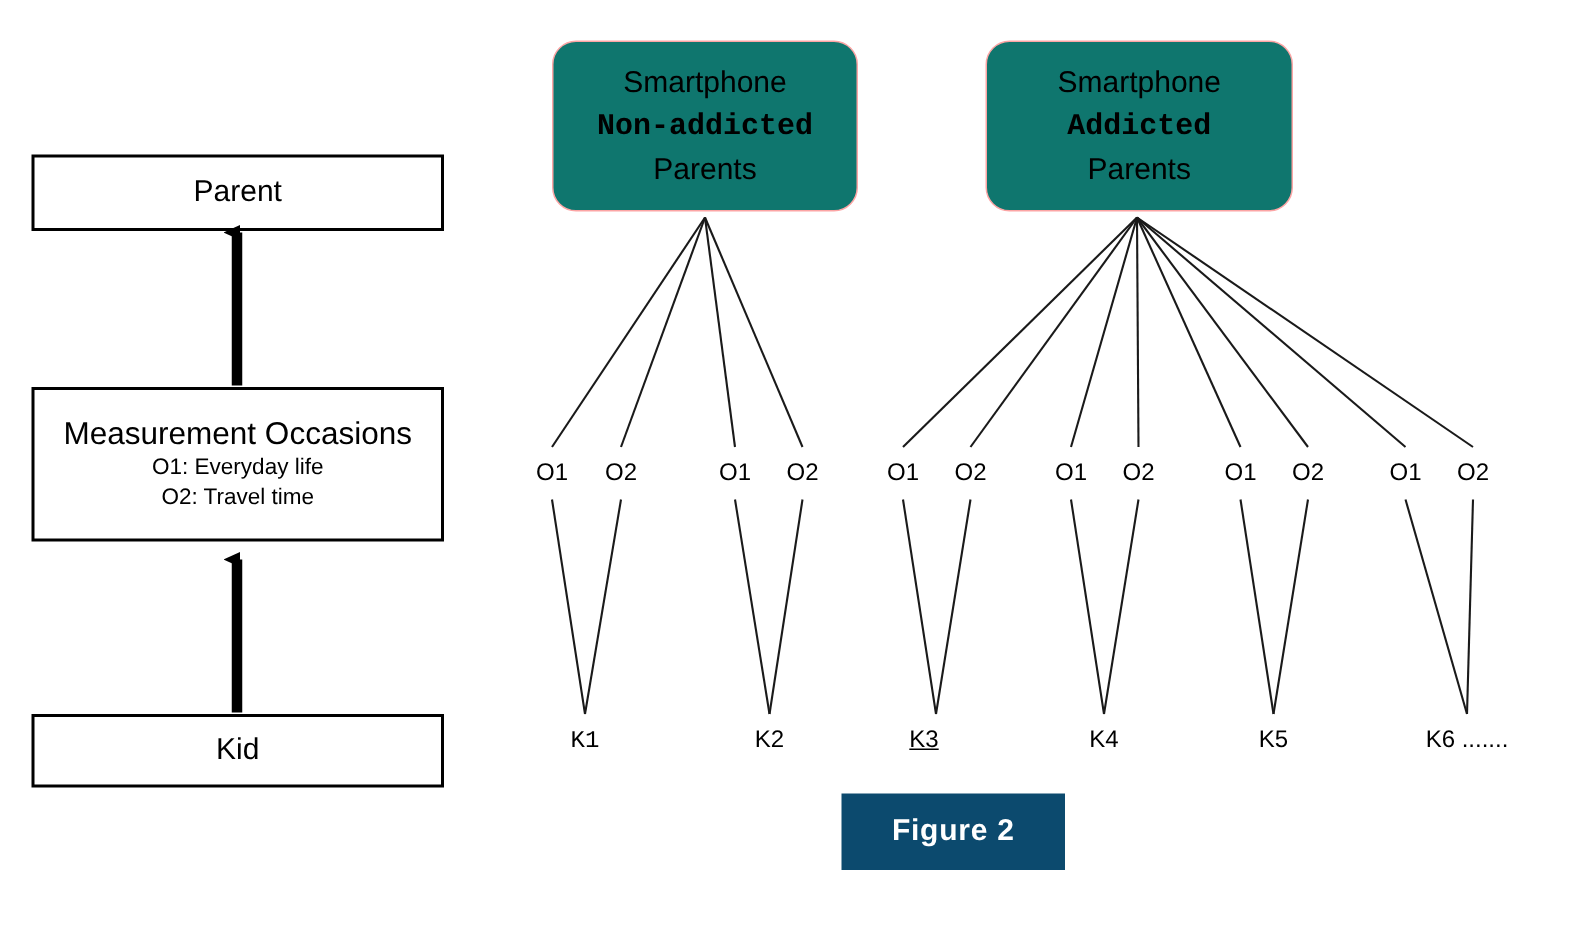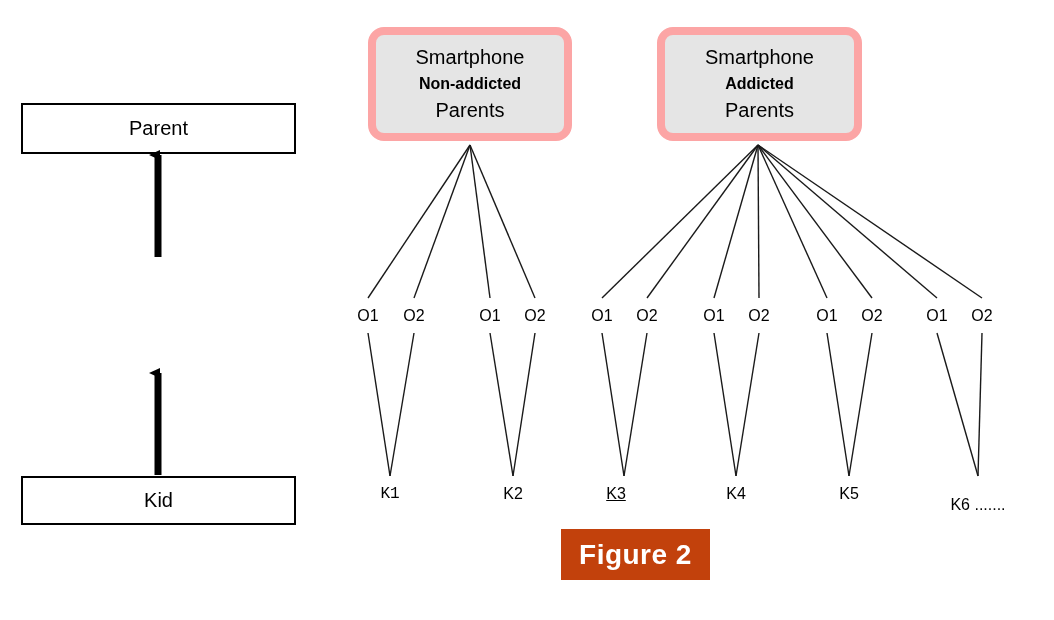--- a/index.html
+++ b/index.html
@@ -47,39 +47,40 @@
   }
 
   #parent-box   { left: 21px;  top: 103px; width: 275px; height: 51px; }
   #occasion-box { left: 21px;  top: 258px; width: 275px; height: 103px; }
   #kid-box      { left: 21px;  top: 476px; width: 275px; height: 49px; }
 
   
   .gbox {
     position: absolute;
     box-sizing: border-box;
-    border: 8px solid #fca5a5;
+    border: 1px solid #fca5a5;
     border-radius: 16px;
-    background: #e5e5e5;
+    background: #0f766e;
     display: flex;
     flex-direction: column;
     align-items: center;
     justify-content: center;
     text-align: center;
   }
   .gbox .l1, .gbox .l3 {
     font-size: 20px;
     line-height: 1.45;
     white-space: nowrap;
   }
   .gbox .l2 {
-    font-size: 16px;
+    font-size: 20px;
     font-weight: bold;
     line-height: 1.45;
     white-space: nowrap;
+    font-family: Liberation Mono, monospace;
   }
   #group-nonaddicted { left: 368px; top: 27px;  width: 204px; height: 114px; }
   #group-addicted    { left: 657px; top: 27px;  width: 205px; height: 114px; }
 
   
   .node-label {
     position: absolute;
     font-size: 16px;
     line-height: 1;
     white-space: nowrap;
@@ -89,26 +90,26 @@
   .o-label { }
   .k-label { }
 
   
   #figure-banner {
     position: absolute;
     left: 561px;
     top: 529px;
     width: 149px;
     height: 51px;
-    background: #c2410c;
+    background: #0c4a6e;
     color: #ffffff;
     display: flex;
     align-items: center;
     justify-content: center;
-    font-size: 28px;
+    font-size: 20px;
     font-weight: bold;
     letter-spacing: 0.5px;
   }
 
   
   #connectors {
     position: absolute;
     left: 0; top: 0;
     width: 1054px;
     height: 620px;
@@ -117,20 +118,25 @@
 </style>
 </head>
 <body>
 
 <div id="diagram-root">
 
   <div class="hbox" id="parent-box">
     <div class="title">Parent</div>
   </div>
 
+  <div class="hbox" id="occasion-box">
+    <div class="title strongish">Measurement Occasions</div>
+    <div class="sub">O1: Everyday life</div>
+    <div class="sub">O2: Travel time</div>
+  </div>
 
   <div class="hbox" id="kid-box">
     <div class="title">Kid</div>
   </div>
 
   <div class="gbox" id="group-nonaddicted">
     <div class="l1">Smartphone</div>
     <div class="l2">Non-addicted</div>
     <div class="l3">Parents</div>
   </div>
@@ -196,20 +202,20 @@
       <div class="node-label o-label" style="left: 872px; top: 316px;">O2</div>
       <div class="node-label o-label" style="left: 937px; top: 316px;">O1</div>
       <div class="node-label o-label" style="left: 982px; top: 316px;">O2</div>
     </div>
   <div id="k-labels">
       <div class="node-label k-label" style="left: 390px; top: 494px; font-family: Liberation Mono, monospace;">K1</div>
       <div class="node-label k-label" style="left: 513px; top: 494px; text-align: center;">K2</div>
       <div class="node-label k-label" style="left: 616px; top: 494px; text-decoration: underline;">K3</div>
       <div class="node-label k-label" style="left: 736px; top: 494px;">K4</div>
       <div class="node-label k-label" style="left: 849px; top: 494px;">K5</div>
-      <div class="node-label k-label" style="left: 978px; top: 494px; margin-top: 11px;">K6 .......</div>
+      <div class="node-label k-label" style="left: 978px; top: 494px;">K6 .......</div>
     </div>
 
   <div id="figure-banner">
     <span>Figure 2</span>
   </div>
 
 </div>
 
 </body></html>

